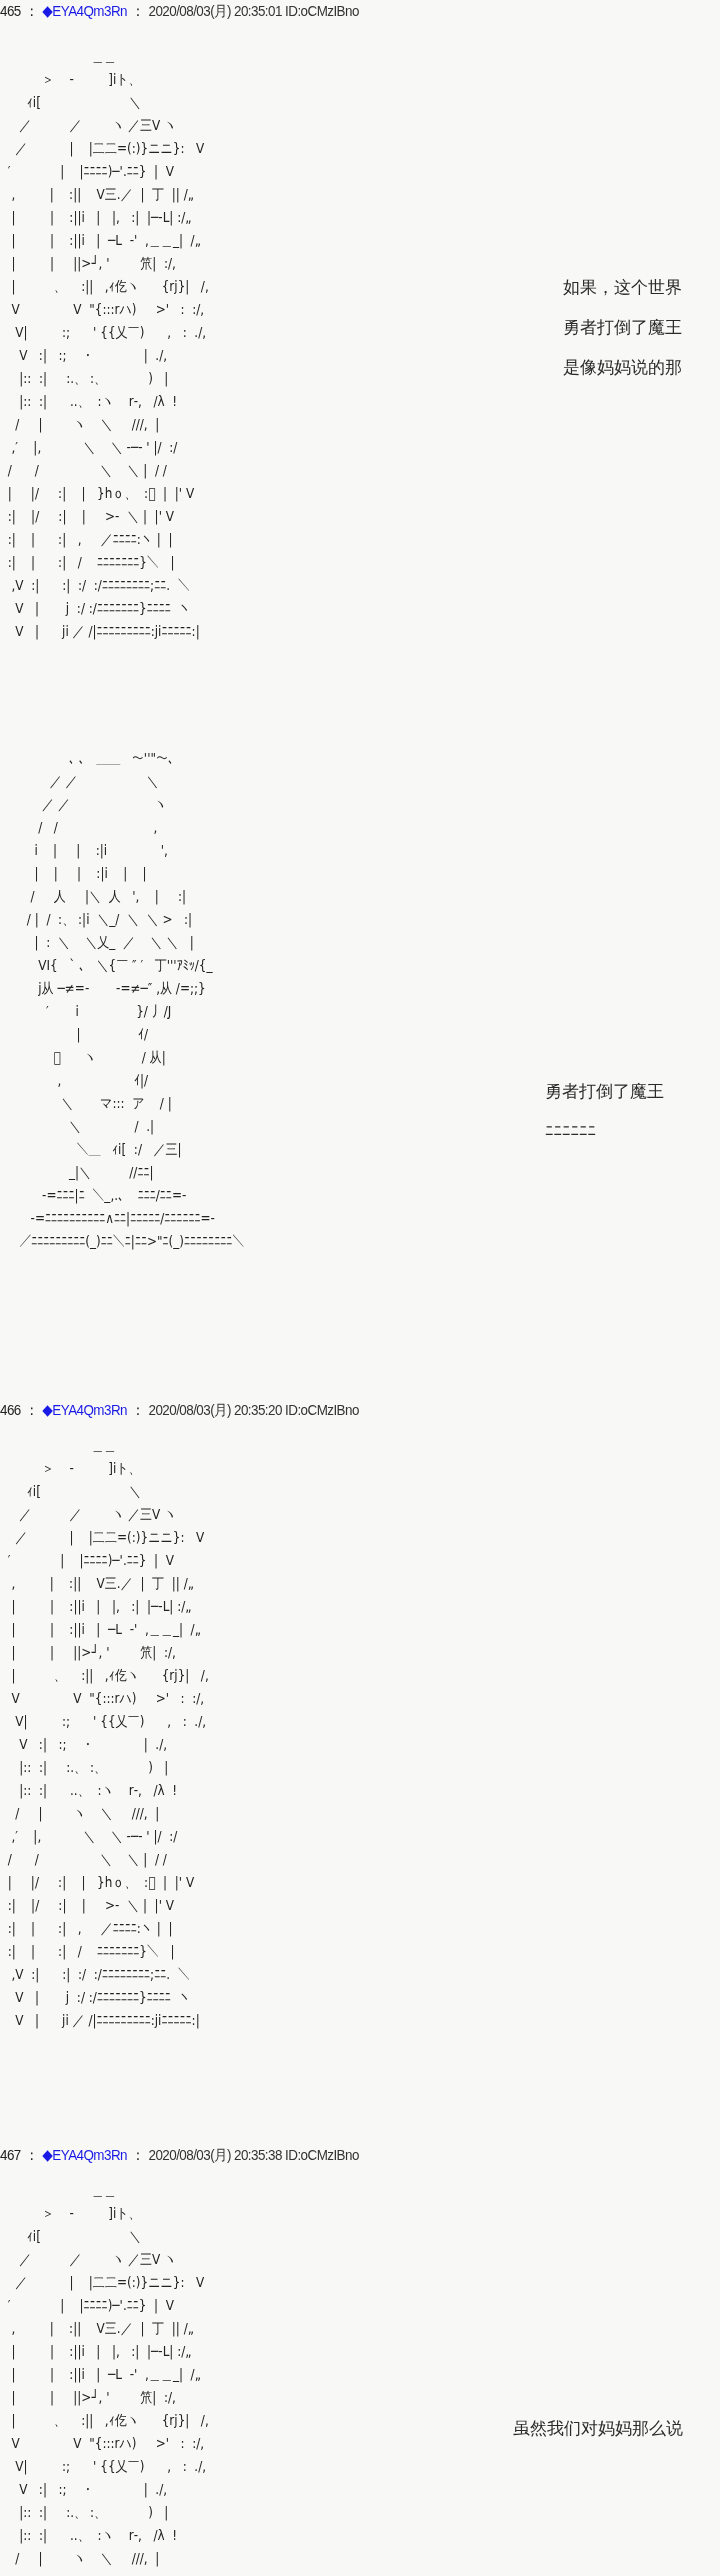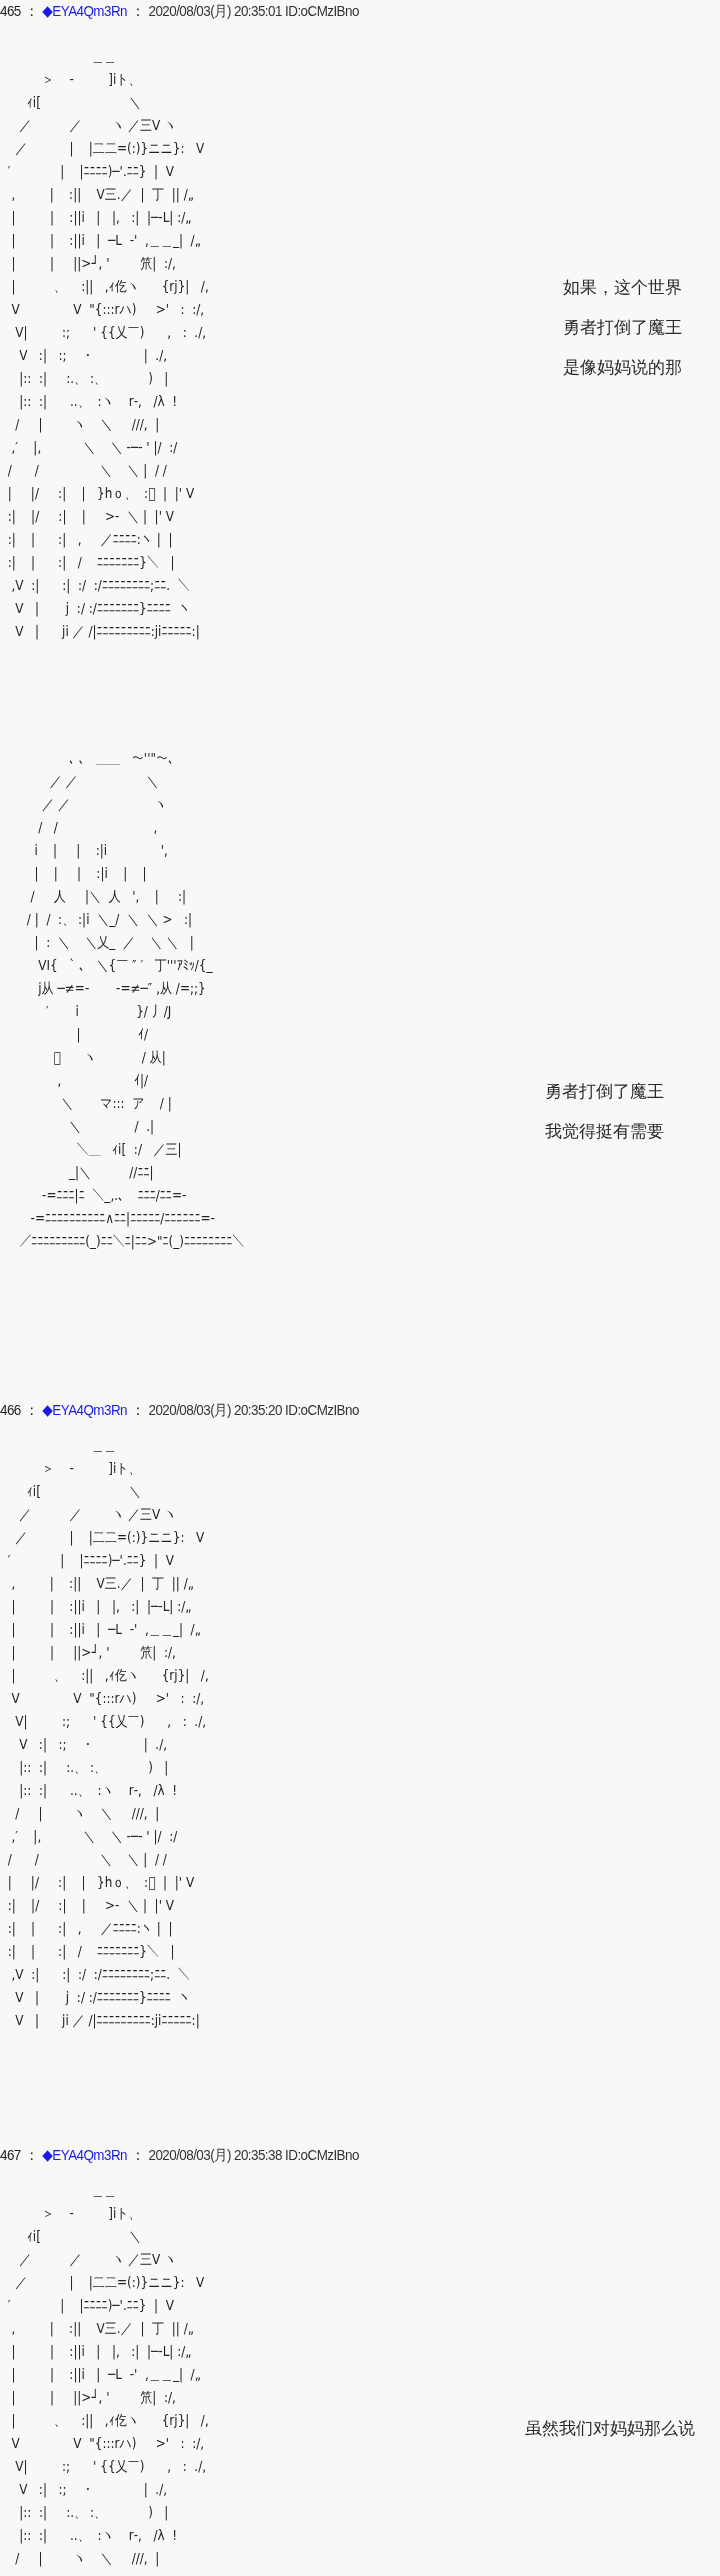--- a/index.html
+++ b/index.html
@@ -108,21 +108,21 @@
                ,                   ｲ|/
                 ＼       マ:::  ア    / |
                   ＼              /  .|
                     ＼＿   ｨi[  :/   ／三|
                   _|＼          //ﾆﾆ|
            -=ﾆﾆﾆ|ﾆ  ＼_,.、  ﾆﾆﾆ/ﾆﾆ=-
         -=ﾆﾆﾆﾆﾆﾆﾆﾆﾆﾆ∧ﾆﾆ|ﾆﾆﾆﾆﾆ/ﾆﾆﾆﾆﾆﾆ=-
      ／ﾆﾆﾆﾆﾆﾆﾆﾆﾆ(_)ﾆﾆ＼ﾆ|ﾆﾆ&gt;"ﾆ(_)ﾆﾆﾆﾆﾆﾆﾆﾆ＼</pre>
   <div class="translation" style="left:545px; top:1071px;">
       <div>勇者打倒了魔王</div>
-      <div>我觉得挺有需要</div>
+      <div>ﾆﾆﾆﾆﾆﾆ</div>
     </div>
 </div>
 
 <div class="post" style="top:1399px;">
   <div class="post-header" style="top:1.9px;">
     <span class="post-num">466</span><span class="sep">：</span><span class="trip-diamond">◆</span><span class="trip">EYA4Qm3Rn</span><span class="sep">：</span><span class="date">2020/08/03(月) 20:35:20</span> <span class="post-id">ID:oCMzIBno</span>
   </div>
   <pre class="aa" style="top:35px;">                        ＿＿
            ＞    ‐         ]iト、
        ｨi[                       ＼
@@ -165,17 +165,17 @@
    |         |    :||i   |   |,   :|  |─‐L| :/„
    |         |    :||i   |  ─L  ‐'  ,＿＿_|  /„
    |         |     ||&gt;┘, '        笊|  :/,
    |          、    :||   ,ｨ仡ヽ      {rj}|   /,
    V              V  "{:::rハ)     &gt;'   :  :/,
     V|         :;      ' {{乂￣)      ,   :  ./,
      V   :|   :;    ・             |  ./,
      |::  :|     :.、 :、           )   |
      |::  :|      ..、  :ヽ    r‐,   /λ  !
     /     |        ヽ    ＼     ///,  |</pre>
-  <div class="translation" style="left:513px; top:264px;margin-left:12px;">
+  <div class="translation" style="left:513px; top:264px;">
       <div>虽然我们对妈妈那么说</div>
     </div>
 </div>
 
 
 </body></html>

